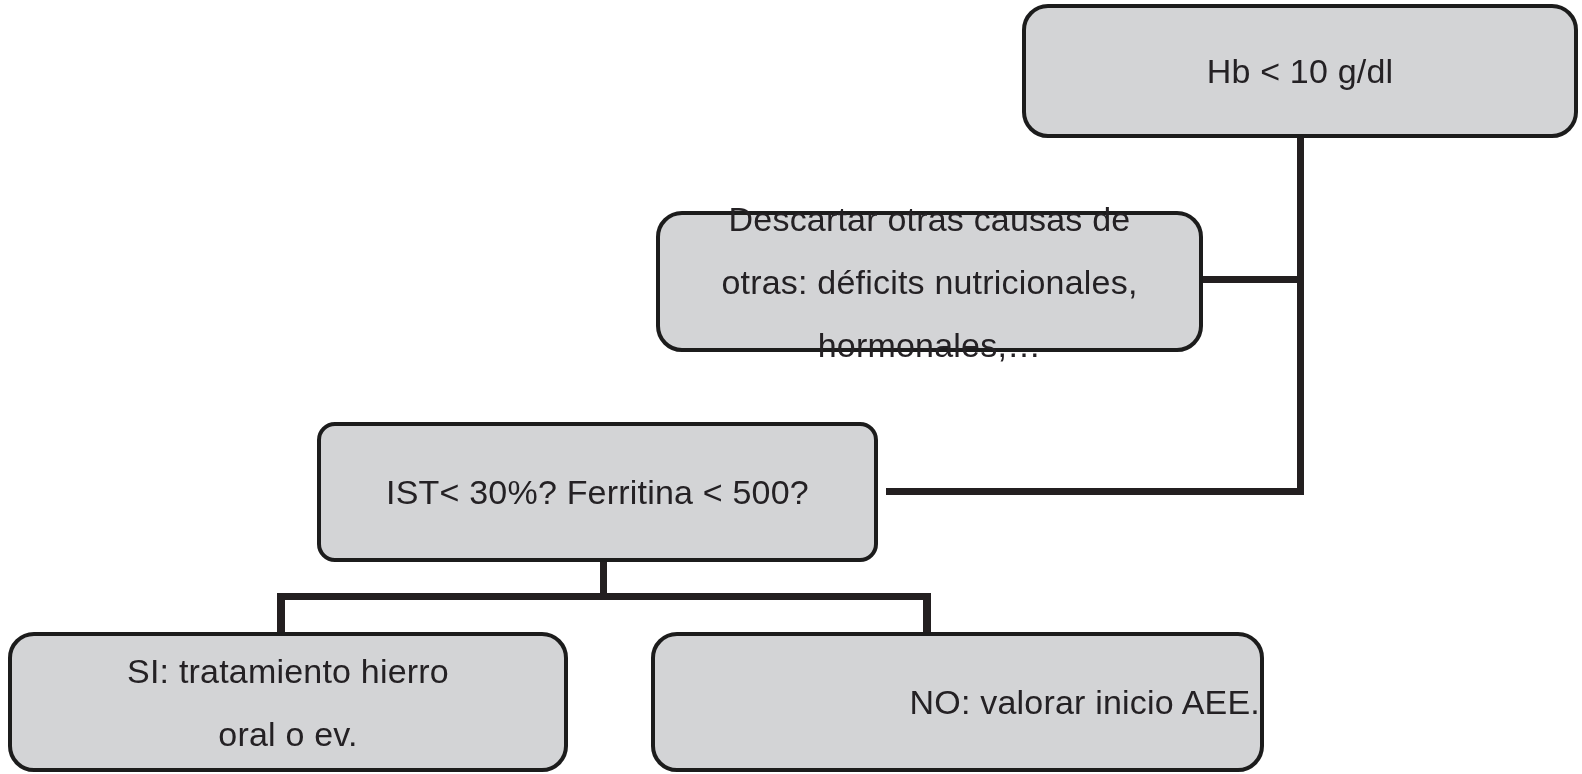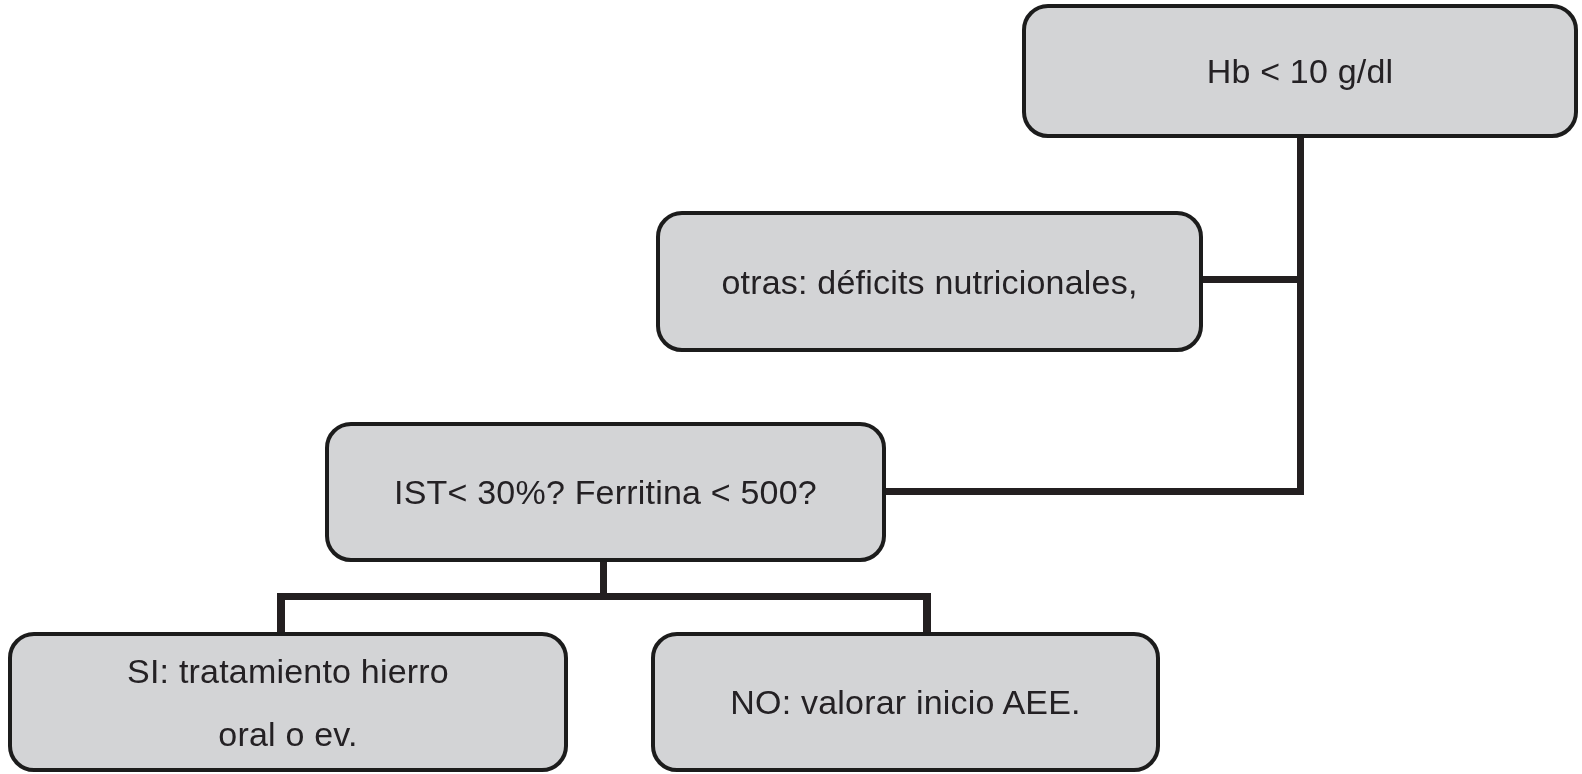--- a/index.html
+++ b/index.html
@@ -32,23 +32,23 @@
     letter-spacing: 0.2px;
     gap: 19px;
   }
   .connector {
     position: absolute;
     background: var(--connector, #231f20);
   }
   
   #node-hb        { left: 1022px; top: 4px;   width: 556px; height: 134px; }
   #node-descartar { left: 656px;  top: 211px; width: 547px; height: 141px; }
-  #node-ist       { left: 325px;  top: 422px; width: 561px; height: 140px; }
+  #node-ist       { left: 317px;  top: 422px; width: 561px; height: 140px; border-radius: 18px; }
   #node-si        { left: 8px;    top: 632px; width: 560px; height: 140px; }
-  #node-no        { left: 651px;  top: 632px; width: 509px; height: 140px; }
+  #node-no        { left: 651px;  top: 632px; width: 613px; height: 140px; align-items: flex-end; }
   
   #conn-trunk-vertical   { left: 1297px; top: 137px; width: 7px;   height: 358px; }
   #conn-descartar-branch { left: 1203px; top: 276px; width: 101px; height: 7px;   }
   #conn-ist-horizontal   { left: 886px;  top: 488px; width: 418px; height: 7px;   }
   #conn-ist-stub         { left: 600px;  top: 560px; width: 7px;   height: 40px;  }
   #conn-split-horizontal { left: 277px;  top: 593px; width: 654px; height: 7px;   }
   #conn-si-stub          { left: 277px;  top: 593px; width: 8px;   height: 41px;  }
   #conn-no-stub          { left: 923px;  top: 593px; width: 8px;   height: 41px;  }
 </style>
 </head>
@@ -62,21 +62,23 @@
   <div class="connector" id="conn-ist-stub"></div>
   <div class="connector" id="conn-split-horizontal"></div>
   <div class="connector" id="conn-si-stub"></div>
   <div class="connector" id="conn-no-stub"></div>
 
   <div class="node" id="node-hb">
     <div>Hb &lt; 10 g/dl</div>
   </div>
 
   <div class="node" id="node-descartar">
+    <div>Descartar otras causas de</div>
     <div>otras: déficits nutricionales,</div>
+    <div>hormonales,…</div>
   </div>
 
   <div class="node" id="node-ist">
     <div>IST&lt; 30%? Ferritina &lt; 500?</div>
   </div>
 
   <div class="node" id="node-si">
     <div>SI: tratamiento hierro</div>
     <div>oral o ev.</div>
   </div>

